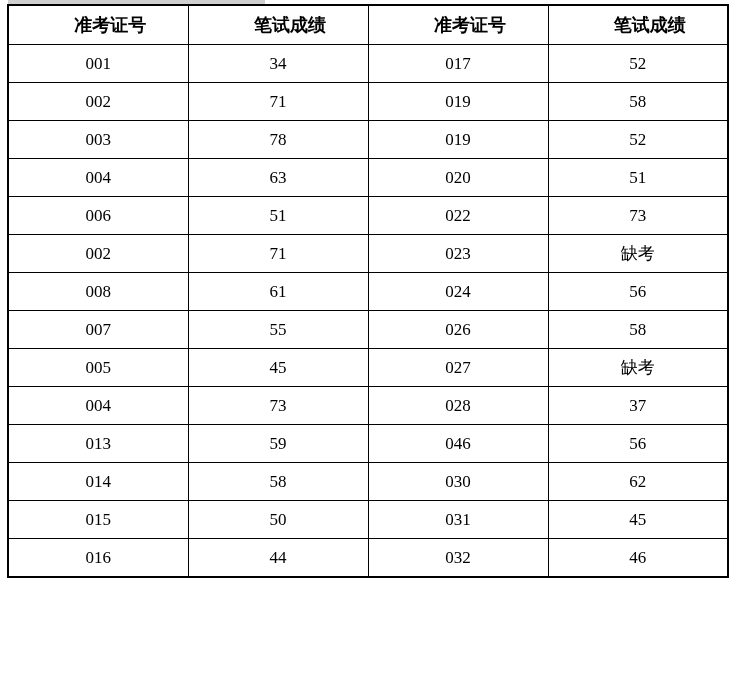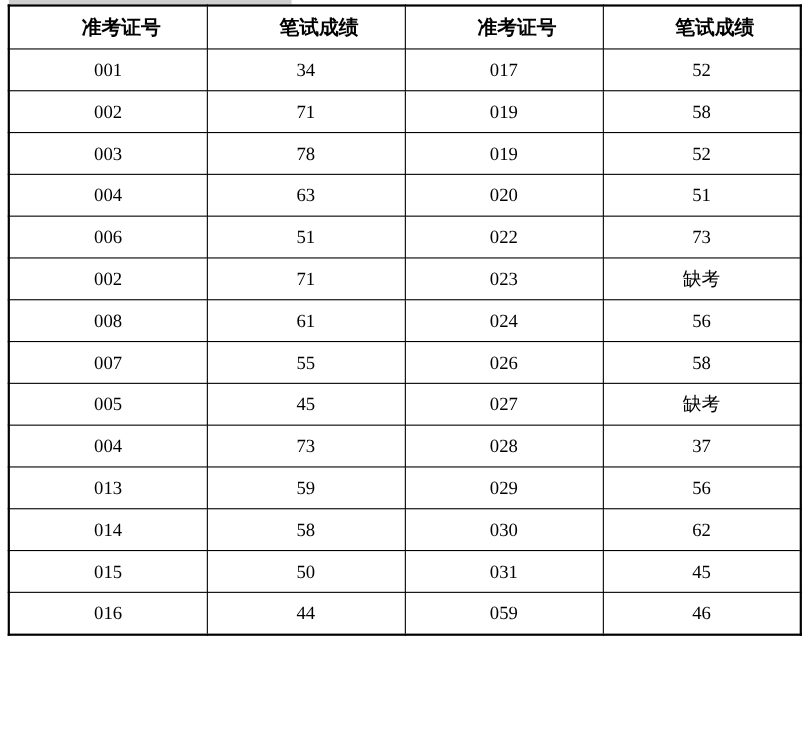--- a/index.html
+++ b/index.html
@@ -124,35 +124,35 @@
       </tr>
       <tr>
         <td>004</td>
         <td>73</td>
         <td>028</td>
         <td>37</td>
       </tr>
       <tr>
         <td>013</td>
         <td>59</td>
-        <td>029</td>
+        <td>046</td>
         <td>56</td>
       </tr>
       <tr>
         <td>014</td>
         <td>58</td>
         <td>030</td>
         <td>62</td>
       </tr>
       <tr>
         <td>015</td>
         <td>50</td>
         <td>031</td>
         <td>45</td>
       </tr>
       <tr>
         <td>016</td>
         <td>44</td>
-        <td>059</td>
+        <td>032</td>
         <td>46</td>
       </tr>
     </tbody>
 </table>
 
 </body></html>

